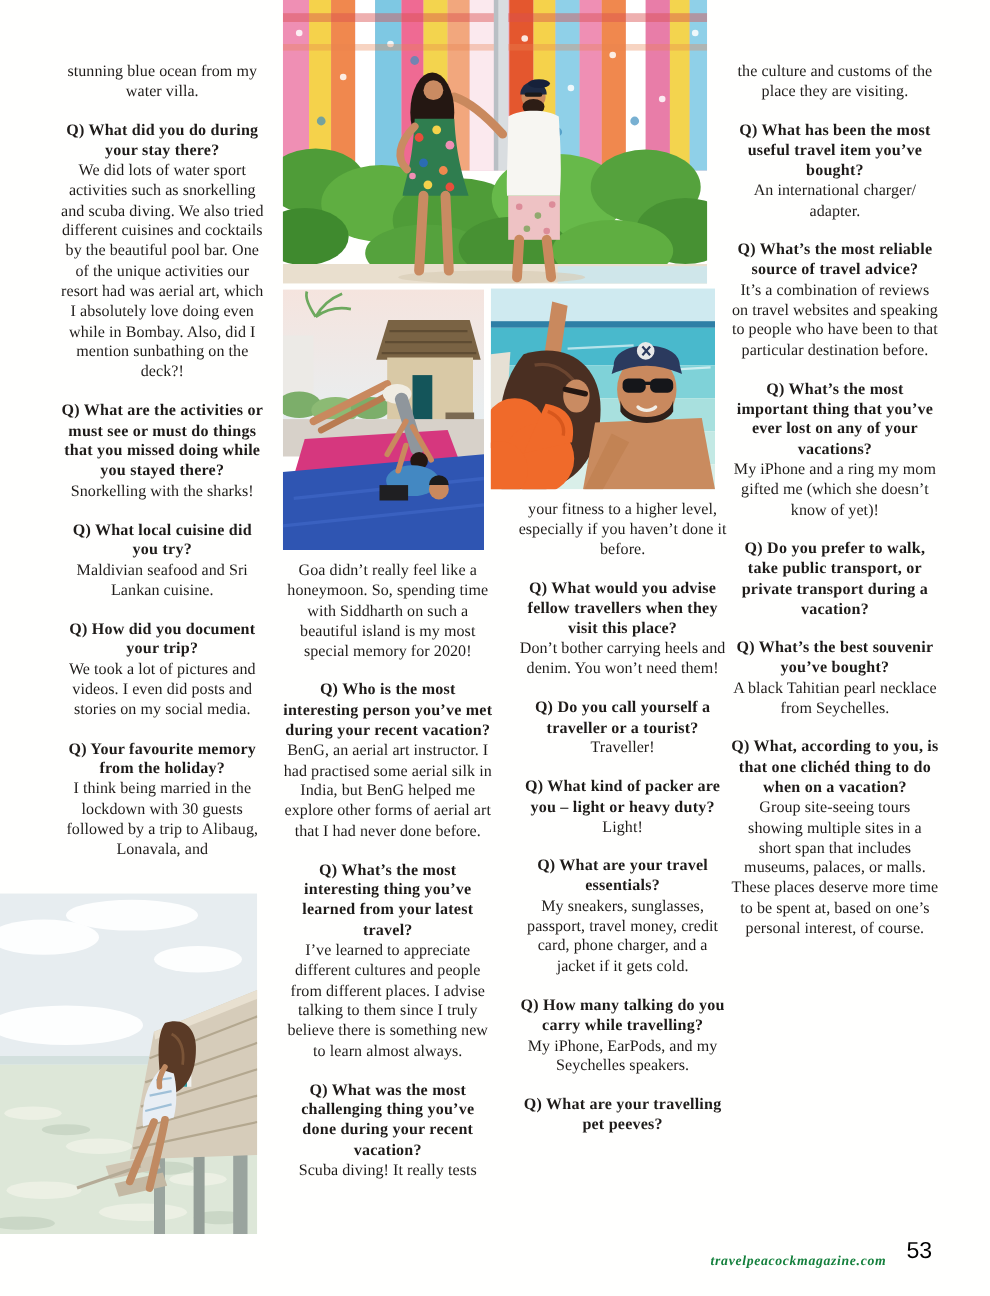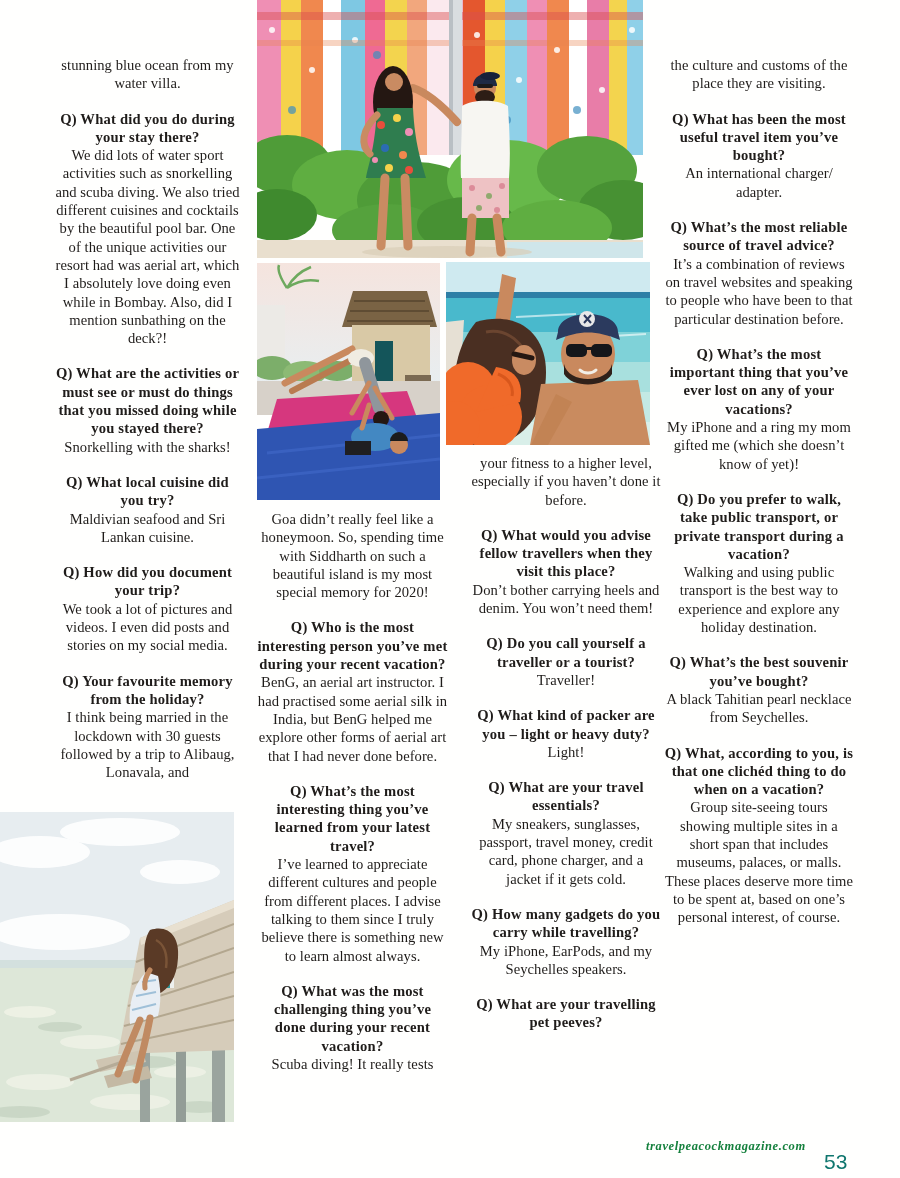--- a/index.html
+++ b/index.html
@@ -7,21 +7,21 @@
         font-family:"Liberation Serif", serif;color:#1f1c1a;text-align:center;}
   .col{position:absolute;}
   .col p{margin:0;font-size:14.6px;line-height:18.3px;letter-spacing:0.05px;}
   .col p.q{font-weight:bold;margin-top:17px;letter-spacing:0.2px;}
   .col p.q:first-child{margin-top:0;}
   .photo{position:absolute;overflow:hidden;}
   .photo svg{display:block;width:100%;height:100%;}
   .footer-site{position:absolute;left:646px;top:1139px;font-style:italic;font-weight:bold;
                font-size:12.5px;letter-spacing:0.6px;color:#15803d;}
   .page-number{position:absolute;left:824px;top:1126px;font-family:"Liberation Sans",sans-serif;
-               font-size:21px;color:#0f766e;margin-top:24px;}
+               font-size:21px;color:#000000;}
 </style>
 </head>
 <body>
 
 <div class="page">
 
   <div class="photo" style="left:257px;top:0;width:386px;height:258px;">
     <svg viewBox="0 0 386 258" preserveAspectRatio="none">
       <rect width="386" height="155" fill="#e9b8cf"></rect>
       <rect x="0" width="24" height="155" fill="#ef8fb4"></rect>
@@ -286,34 +286,33 @@
   <div class="col" style="left:470px;top:454px;width:192px;">
       <p class="a">your fitness to a higher level, especially if you haven’t done it before.</p>
       <p class="q">Q) What would you advise fellow travellers when they visit this place?</p>
       <p class="a">Don’t bother carrying heels and denim. You won’t need them!</p>
       <p class="q">Q) Do you call yourself a traveller or a tourist?</p>
       <p class="a">Traveller!</p>
       <p class="q">Q) What kind of packer are you – light or heavy duty?</p>
       <p class="a">Light!</p>
       <p class="q">Q) What are your travel essentials?</p>
       <p class="a">My sneakers, sunglasses, passport, travel money, credit card, phone charger, and a jacket if it gets cold.</p>
-      <p class="q">Q) How many gadgets do you carry while travelling?</p>
+      <p class="q">Q) How many talking do you carry while travelling?</p>
       <p class="a">My iPhone, EarPods, and my Seychelles speakers.</p>
       <p class="q">Q) What are your travelling pet peeves?</p>
     </div>
   <div class="col" style="left:664px;top:56px;width:190px;">
       <p class="a">the culture and customs of the place they are visiting.</p>
       <p class="q">Q) What has been the most useful travel item you’ve bought?</p>
       <p class="a">An international charger/ adapter.</p>
       <p class="q">Q) What’s the most reliable source of travel advice?</p>
       <p class="a">It’s a combination of reviews on travel websites and speaking to people who have been to that particular destination before.</p>
       <p class="q">Q) What’s the most important thing that you’ve ever lost on any of your vacations?</p>
       <p class="a">My iPhone and a ring my mom gifted me (which she doesn’t know of yet)!</p>
       <p class="q">Q) Do you prefer to walk, take public transport, or private transport during a vacation?</p>
-      <p class="a">Walking and using public transport is the best way to experience and explore any holiday destination.</p>
       <p class="q">Q) What’s the best souvenir you’ve bought?</p>
       <p class="a">A black Tahitian pearl necklace from Seychelles.</p>
       <p class="q">Q) What, according to you, is that one clichéd thing to do when on a vacation?</p>
       <p class="a">Group site-seeing tours showing multiple sites in a short span that includes museums, palaces, or malls. These places deserve more time to be spent at, based on one’s personal interest, of course.</p>
     </div>
 
   <div class="footer-site">travelpeacockmagazine.com</div>
   <div class="page-number">53</div>
 
 </div>

